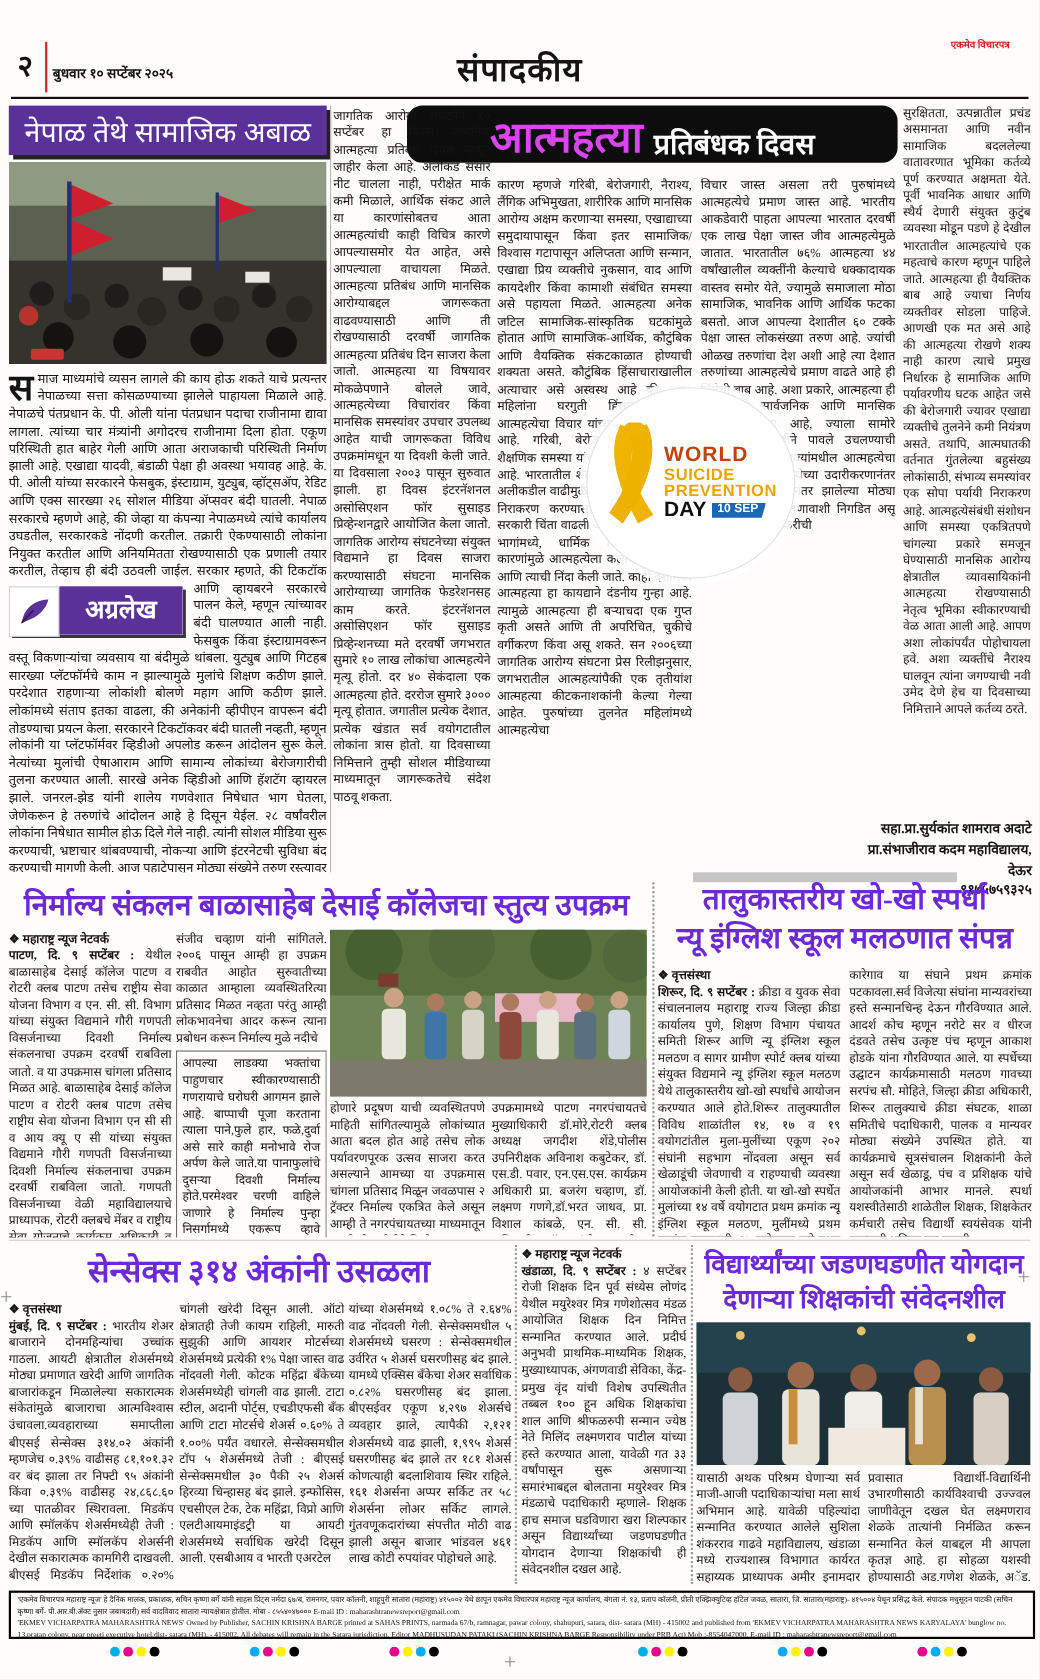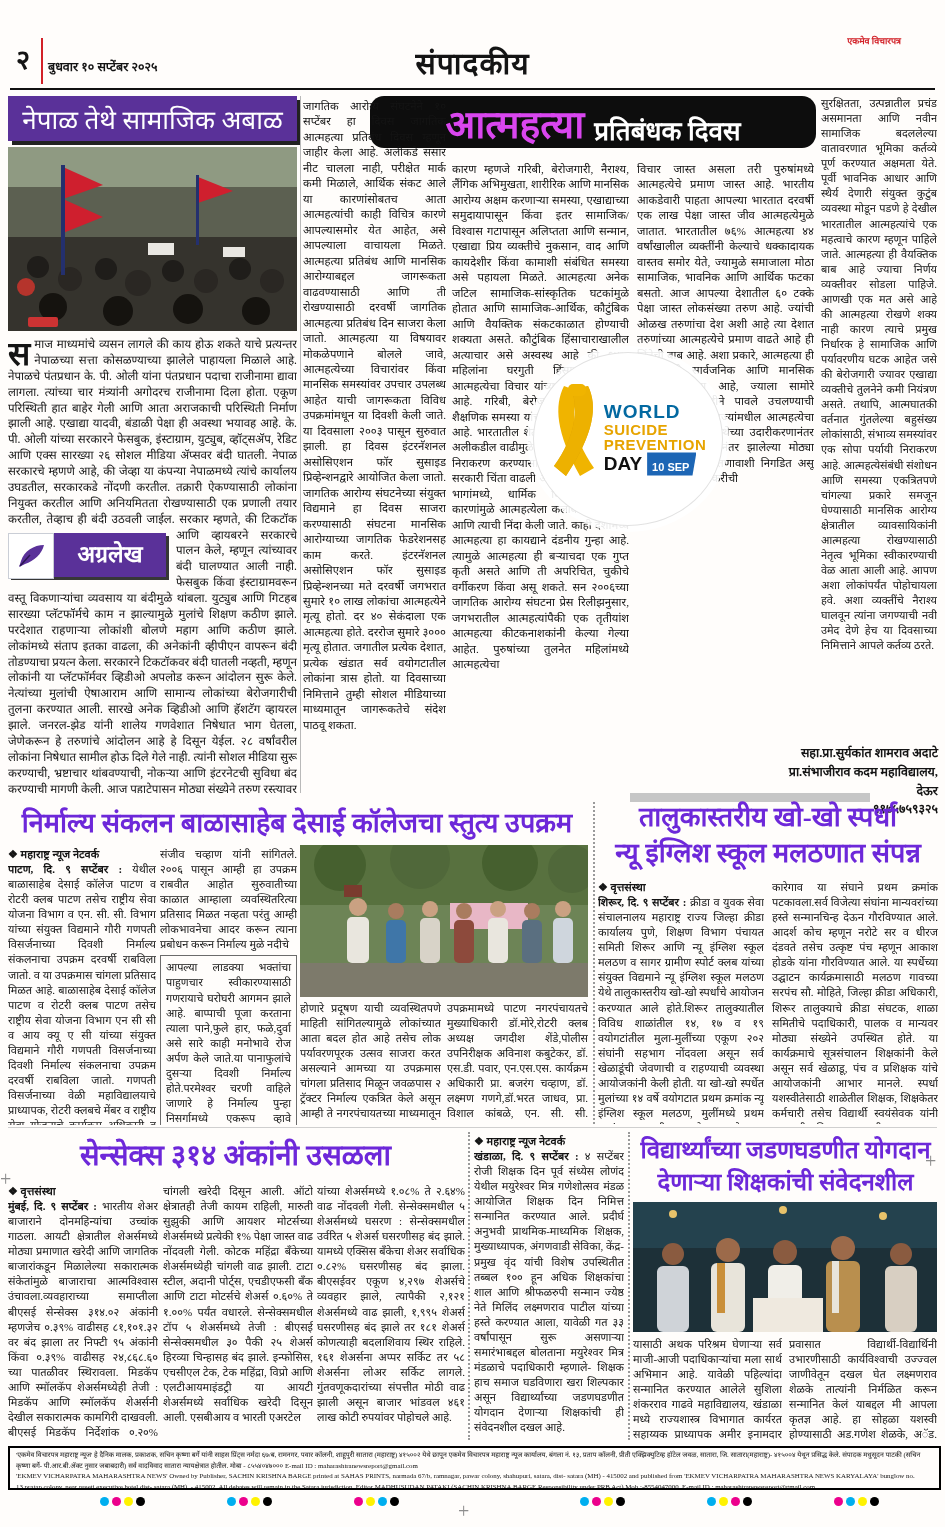--- a/index.html
+++ b/index.html
@@ -3,21 +3,21 @@
 <meta charset="utf-8">
 <style>
   html,body{margin:0;padding:0;background:#e9e9e9;}
   .page{position:relative;width:945px;height:1527px;background:#fffdfb;margin:0 auto;
         font-family:"Liberation Serif", "DejaVu Serif", serif;color:#141414;overflow:hidden;}
   
   .pagenum{position:absolute;left:16px;top:40px;font-size:27px;font-weight:bold;}
   .hdr-vline{position:absolute;left:41px;top:38px;width:2px;height:46px;background:#d22128;}
   .hdr-date{position:absolute;left:48px;top:58px;font-size:12.5px;font-weight:bold;}
   .hdr-section{position:absolute;left:0;top:42px;width:945px;text-align:center;font-size:30px;font-weight:bold;letter-spacing:1px;}
-  .masthead{position:absolute;right:44px;top:34px;text-align:left;}
+  .masthead{position:absolute;right:27px;top:34px;text-align:left;}
   .masthead .tag{display:block;color:#d22128;font-size:9px;font-weight:bold;margin-left:4px;}
   .masthead .main{display:block;color:#e31e26;font-size:35px;font-weight:bold;line-height:1.05;
                   text-shadow:1px 1px 0 #7a0d10;}
   .hdr-rule{position:absolute;left:10px;top:88px;width:925px;height:2px;background:#111;}
   
   .col{position:absolute;text-align:justify;font-size:11.3px;line-height:1.37;overflow:hidden;}
   .bold{font-weight:bold;}
   
   .np-head{position:absolute;left:8px;top:96px;width:289px;height:45px;background:#5a3199;color:#fff;
            display:flex;align-items:center;justify-content:center;font-size:26px;font-weight:normal;
@@ -32,25 +32,25 @@
   .vrule{position:absolute;width:1px;background:#b9b9b9;}
   .vdots{position:absolute;width:0;border-left:2px dotted #9a9a9a;}
   
   .su-head{position:absolute;left:370px;top:96px;width:446px;height:52px;background:#0d0d0d;border-radius:14px;
            display:flex;align-items:center;justify-content:center;gap:10px;}
   .su-head .red{color:#d946ef;font-size:39px;font-weight:bold;}
   .su-head .wht{color:#fff;font-size:26px;font-weight:bold;margin-top:15px;}
   .su-circle{position:absolute;left:533px;top:352px;width:188px;height:172px;background:#fff;border-radius:50%;
              border:1px solid #e2e2e2;box-shadow:0 0 0 6px rgba(255,255,255,.9);z-index:6;display:flex;align-items:center;justify-content:center;}
   .su-circle .txt{margin-left:2px;line-height:1.02;font-family:"Liberation Sans",sans-serif;}
-  .su-circle .w1{font-size:19px;font-weight:bold;color:#0369a1;letter-spacing:1px;}
+  .su-circle .w1{font-size:19px;font-weight:bold;color:#c2410c;letter-spacing:1px;}
   .su-circle .w2,.su-circle .w3{font-size:15px;font-weight:bold;color:#e7a400;letter-spacing:.5px;}
   .su-circle .w4row{display:flex;align-items:center;gap:5px;}
   .su-circle .w4{font-size:19px;font-weight:bold;color:#101010;}
-  .su-badge{background:#1d66b5;color:#fff;font-size:11px;font-weight:bold;padding:10px 7px 2px 5px;
+  .su-badge{background:#1d66b5;color:#fff;font-size:11px;font-weight:bold;padding:0 7px 2px 5px;
             clip-path:polygon(0 0,100% 0,92% 100%,0 100%);}
   .su-byline{position:absolute;left:640px;top:744px;width:298px;text-align:right;font-weight:bold;font-size:12.5px;line-height:1.5;}
   .gray-bar{position:absolute;left:630px;top:793px;width:240px;height:9px;background:#c6c6c6;}
   
   .headline{position:absolute;text-align:center;font-weight:bold;color:#6d28d9;}
   .nm-box{border:1px solid #6b6b6b;padding:4px 5px;margin-top:3px;font-size:10.9px;line-height:1.38;text-align:justify;}
   .photo{position:absolute;overflow:hidden;}
   
   .footer-box{position:absolute;left:8px;top:1446px;width:917px;height:36px;border:2px solid #000;
               padding:2px 6px;font-size:6.9px;line-height:1.55;color:#111;overflow:hidden;}

